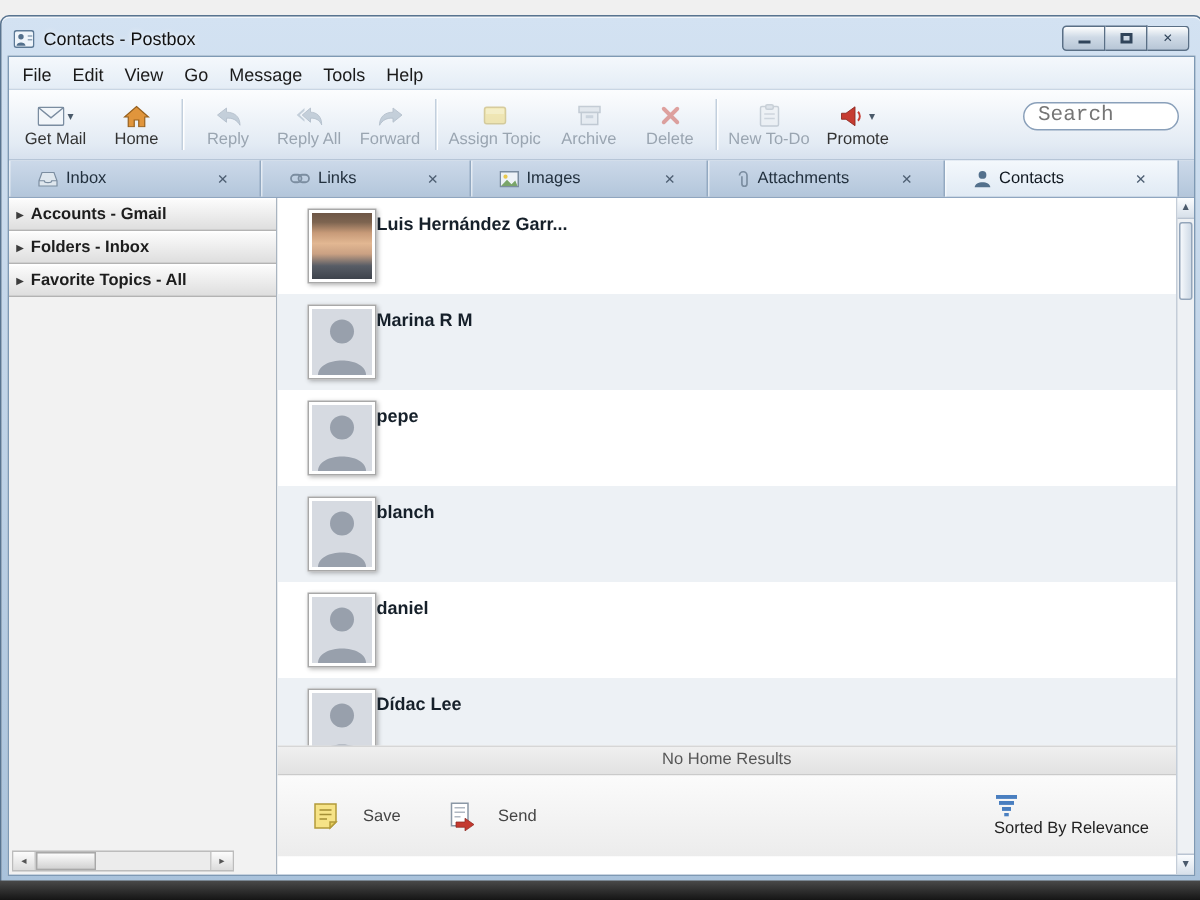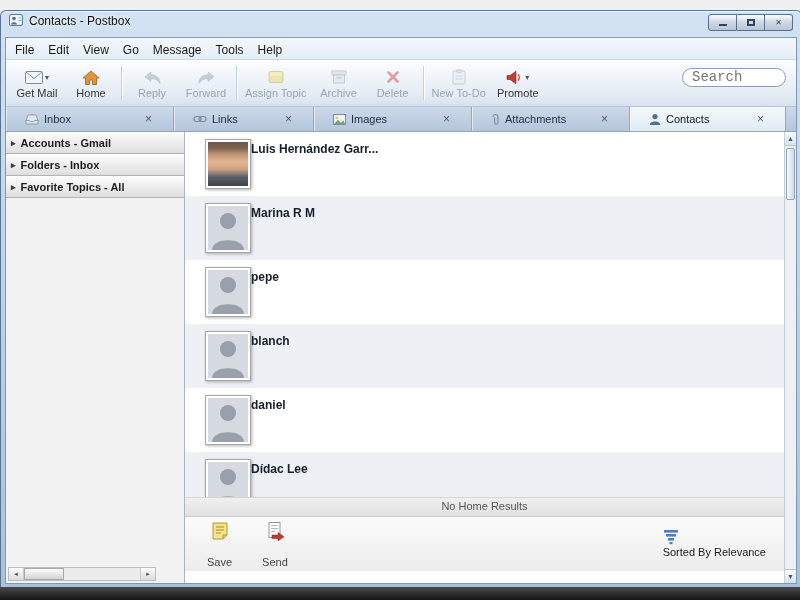--- a/index.html
+++ b/index.html
@@ -1,19 +1,19 @@
 <!DOCTYPE html>
 <html><head>
 <meta charset="utf-8">
 <style>
   html,body{margin:0;padding:0}
   body{width:800px;height:600px;position:relative;overflow:hidden;background:#f0f0f0;font-family:"Liberation Sans",sans-serif}
   .desktop-strip{position:absolute;left:0;right:0;bottom:0;height:13px;background:linear-gradient(#4a4a4a,#151515)}
   .window{position:absolute;top:10px;left:0;width:800px;height:577px;background:linear-gradient(#d3e2f2,#a9c2db);border:1px solid #587490;border-radius:6px 6px 0 0;box-shadow:inset 0 1px 0 rgba(255,255,255,.7);display:flex;flex-direction:column}
-  .titlebar{height:23px;display:flex;padding:3px 8px 0 8px;gap:6px}
+  .titlebar{height:23px;display:flex;align-items:center;padding:3px 8px 0 8px;gap:6px}
   .win-title{font-size:12px;color:#111;text-shadow:0 0 4px #fff;white-space:nowrap}
   .win-controls{margin-left:auto;display:flex}
   .win-btn{width:27px;height:15px;border:1px solid #5a6f85;background:linear-gradient(#fdfefe,#cfdae6 45%,#b7c6d6);display:flex;align-items:center;justify-content:center;font-size:8px;color:#30445a;line-height:1;cursor:default}
   .win-btn.min{border-radius:3px 0 0 3px}
   .win-btn.close{border-radius:0 3px 3px 0}
   .win-btn + .win-btn{border-left:none}
   .minbar{width:8px;height:2px;background:#30445a;margin-top:5px}
   .maxbox{width:8px;height:7px;border:2px solid #30445a;box-sizing:border-box}
   .client{flex:1;margin:0 4px 4px 4px;border:1px solid #7e99b4;background:#fff;display:flex;flex-direction:column;overflow:hidden}
   .menubar{height:21px;background:linear-gradient(#f4f8fc,#e4edf6);border-bottom:1px solid #c9d6e4;display:flex;align-items:flex-end;padding:0 2px;flex-shrink:0}
@@ -46,21 +46,21 @@
   .content-inner{flex:1;display:flex;flex-direction:column;margin-right:12px;overflow:hidden}
   .contact-list{height:365px;overflow:hidden}
   .contact-row{height:64px;display:flex;padding:7px 0 0 20px;box-sizing:border-box}
   .contact-row.alt{background:#edf1f5}
   .avatar{width:46px;height:50px;background:#fff;border:1px solid #a8a8a8;box-shadow:1px 1px 3px rgba(0,0,0,.3);padding:2px;flex-shrink:0;box-sizing:border-box}
   .avatar-inner{width:100%;height:100%;background:#d6dae1;overflow:hidden}
   .avatar-photo{background:linear-gradient(180deg,#6e5646 0%,#7d6450 14%,#c79a78 30%,#e2b792 46%,#caa183 62%,#585d66 80%,#3e434c 100%)}
   .cname{font-size:12px;font-weight:bold;color:#16202a;padding-top:3px;white-space:nowrap;overflow:hidden;text-overflow:ellipsis;max-width:420px}
   .no-more{height:18px;line-height:17px;text-align:center;font-size:11px;color:#555;background:linear-gradient(#efefef,#e2e2e2);border-top:1px solid #d6d6d6;border-bottom:1px solid #cacaca}
   .footer{height:54px;background:linear-gradient(#fbfbfb,#ececec);display:flex;align-items:center;padding-left:22px;gap:30px;flex-shrink:0}
-  .fbtn{display:flex;flex-direction:column;align-items:center;gap:15px;font-size:11px;color:#444;cursor:default}
+  .fbtn{display:flex;flex-direction:row;align-items:center;gap:15px;font-size:11px;color:#444;cursor:default}
   .sorted{margin-left:auto;margin-right:18px;display:flex;flex-direction:column;align-items:flex-start;gap:1px;font-size:11px;color:#222;cursor:default}
   .filler{flex:1;background:#fff}
   .vscroll{position:absolute;top:0;right:0;bottom:0;width:12px;background:#eef1f4;border-left:1px solid #c4cdd8;display:flex;flex-direction:column;align-items:center;box-sizing:border-box}
   .vs-arrow{width:11px;height:13px;display:flex;align-items:center;justify-content:center;font-size:7px;color:#4a5a6c;background:linear-gradient(#fafcfe,#d7e0ea);border-bottom:1px solid #b9c4d2;flex-shrink:0}
   .vs-arrow.bottom{margin-top:auto;border-top:1px solid #b9c4d2;border-bottom:none}
   .vs-thumb{width:9px;height:52px;margin-top:2px;background:linear-gradient(90deg,#f6f9fc,#cfdae6);border:1px solid #93a5ba;border-radius:2px;box-sizing:border-box}
   svg{display:block}
 </style>
 </head>
 <body>
@@ -134,20 +134,31 @@
                 <svg width="17" height="13" viewBox="0 0 17 13">
                   <path d="M7 1 L1 5.7 L7 10.5 V7.8 c4-.3 7 1.2 9 4.7 0-6-4-8.7-9-8.7 Z" fill="#8fa3b5" stroke="#6d8095" stroke-width="0.6"></path>
                 </svg>
               </span>
             </span>
           <span>Reply</span>
         </div>
         <div class="tbtn disabled">
           <span class="icon-row">
               <span>
+                <svg width="18" height="13" viewBox="0 0 18 13">
+                  <path d="M6 1 L0.8 5.7 L6 10.2 V8.6 L2.8 5.7 L6 2.8 Z" fill="#8fa3b5"></path>
+                  <path d="M10 1 L4.5 5.7 L10 10.5 V7.8 c3.5-.2 6 1.2 7.5 4.5 0-5.8-3.5-8.5-7.5-8.5 Z" fill="#8fa3b5" stroke="#6d8095" stroke-width="0.6"></path>
+                </svg>
+              </span>
+            </span>
+          <span>Reply All</span>
+        </div>
+        <div class="tbtn disabled">
+          <span class="icon-row">
+              <span>
                 <svg width="17" height="13" viewBox="0 0 17 13">
                   <path d="M10 1 L16 5.7 L10 10.5 V7.8 C6 7.5 3 9 1 12.5 1 6.5 5 3.8 10 3.8 Z" fill="#8fa3b5" stroke="#6d8095" stroke-width="0.6"></path>
                 </svg>
               </span>
             </span>
           <span>Forward</span>
         </div>
         <div class="tsep"></div>
         <div class="tbtn disabled">
           <span class="icon-row">

